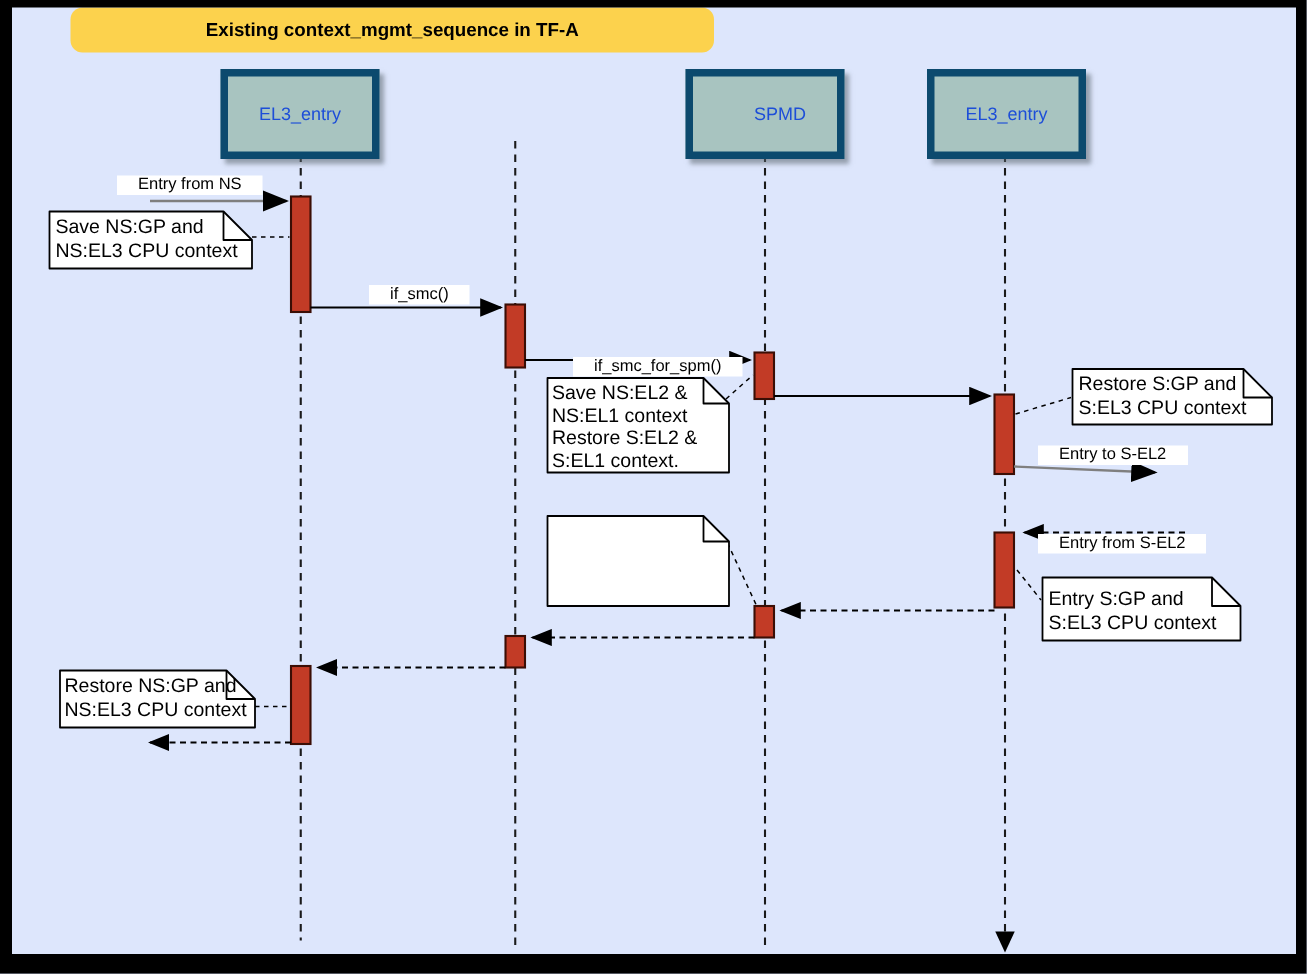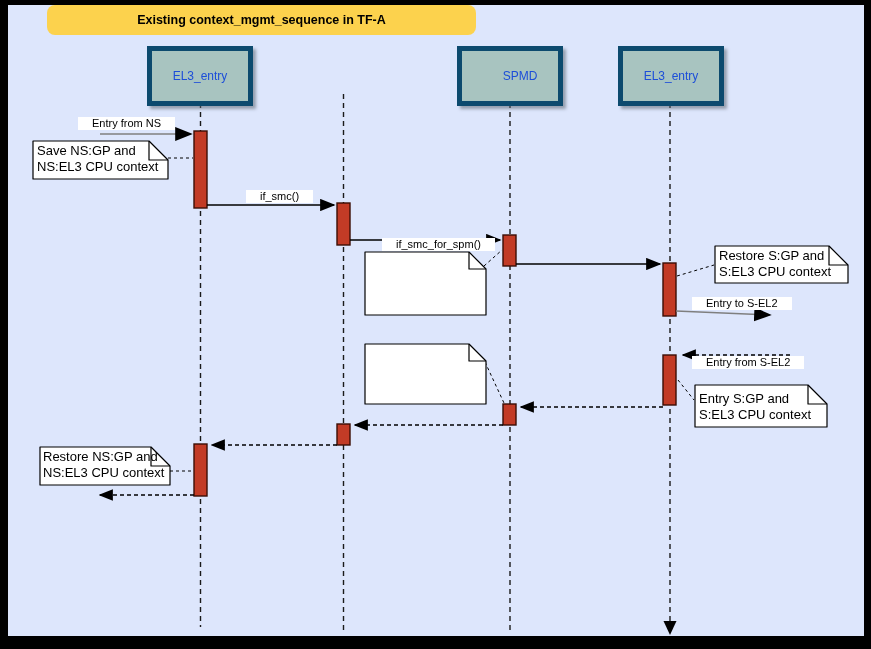--- a/index.html
+++ b/index.html
@@ -125,20 +125,26 @@
   <span class="msg-label" style="left:78px;top:117px;">Entry from NS</span>
   <span class="msg-label" style="left:246px;top:190px;">if_smc()</span>
   <span class="msg-label" style="left:382px;top:226px;margin-top:12px;">if_smc_for_spm()</span>
   <span class="msg-label" style="left:692px;top:297px;">Entry to S-EL2</span>
   <span class="msg-label" style="left:692px;top:344px;margin-top:12px;">Entry from S-EL2</span>
 
   <div class="note-text lh16" style="left:37px;top:143px;">
     <div>Save NS:GP and</div>
     <div>NS:EL3 CPU context</div>
   </div>
+  <div class="note-text lh15" style="left:368px;top:254px;">
+    <div>Save NS:EL2 &amp;</div>
+    <div>NS:EL1 context</div>
+    <div>Restore S:EL2 &amp;</div>
+    <div>S:EL1 context.</div>
+  </div>
   <div class="note-text lh16" style="left:719px;top:248px;">
     <div>Restore S:GP and</div>
     <div>S:EL3 CPU context</div>
   </div>
   <div class="note-text lh16" style="left:699px;top:391px;">
     <div>Entry S:GP and</div>
     <div>S:EL3 CPU context</div>
   </div>
   <div class="note-text lh16" style="left:43px;top:449px;">
     <div>Restore NS:GP and</div>

